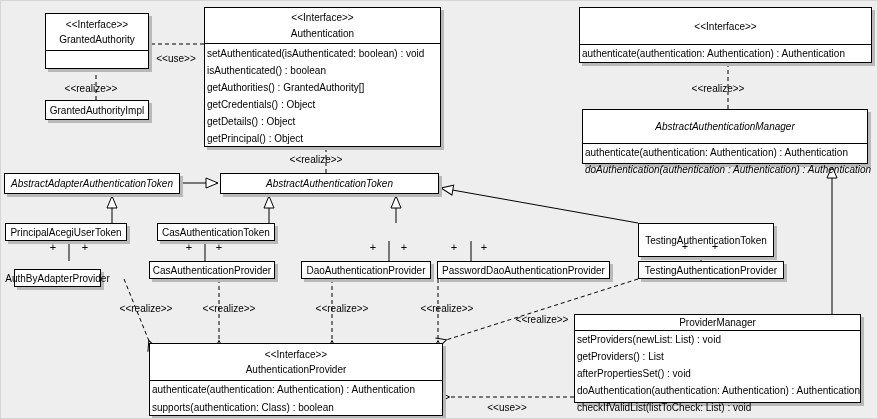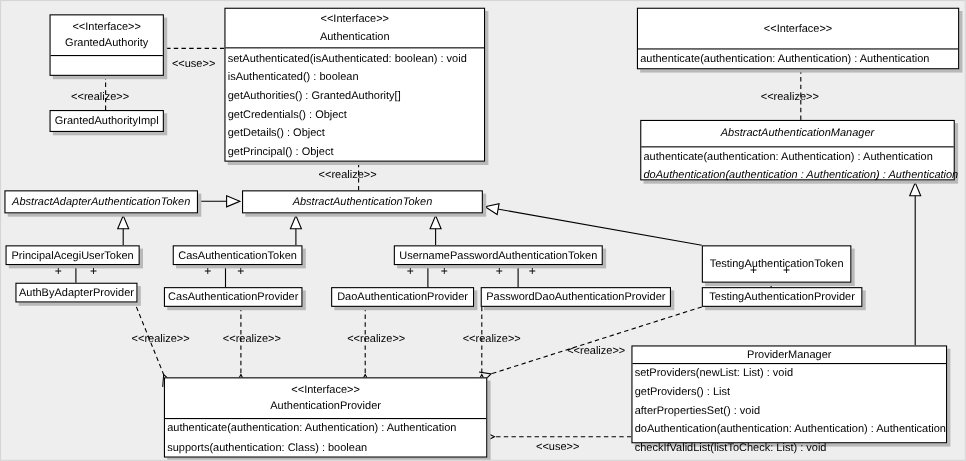--- a/index.html
+++ b/index.html
@@ -84,21 +84,21 @@
   <div class="uml-box" style="left:578px;top:6px;width:293px;height:56px;">
     <div class="hdr" style="height:37px;">
       <div class="stereo">&lt;&lt;Interface&gt;&gt;</div>
     </div>
     <div class="methods" style="--rh:18px;">
       <div class="m">authenticate(authentication: Authentication) : Authentication</div>
     </div>
   </div>
 
   <div class="uml-box" style="left:581px;top:108px;width:286px;height:55px;">
-    <div class="hdr" style="height:24px;align-items:center;">
+    <div class="hdr" style="height:34px;align-items:center;">
       <div class="cname it">AbstractAuthenticationManager</div>
     </div>
     <div class="methods" style="--rh:17px;">
       <div class="m">authenticate(authentication: Authentication) : Authentication</div>
       <div class="m it">doAuthentication(authentication : Authentication) : Authentication</div>
     </div>
   </div>
 
   <div class="uml-box nameonly" style="left:3px;top:172px;width:176px;height:21px;">
     <span class="cname it">AbstractAdapterAuthenticationToken</span>
@@ -107,28 +107,25 @@
   <div class="uml-box nameonly" style="left:4px;top:222px;width:122px;height:18px;">
     <span class="cname">PrincipalAcegiUserToken</span>
   </div>
 
   <div class="uml-box nameonly" style="left:219px;top:172px;width:219px;height:21px;">
     <span class="cname it">AbstractAuthenticationToken</span>
   </div>
   <div class="uml-box nameonly" style="left:156px;top:222px;width:118px;height:18px;">
     <span class="cname">CasAuthenticationToken</span>
   </div>
-  <div class="uml-box nameonly" style="left:357px;top:222px;width:190px;height:18px;">
-    <span class="cname">UsernamePasswordAuthenticationToken</span>
-  </div>
   <div class="uml-box nameonly" style="left:637px;top:222px;width:136px;height:34px;">
     <span class="cname">TestingAuthenticationToken</span>
   </div>
 
-  <div class="uml-box nameonly" style="left:13px;top:256px;width:111px;height:18px;">
+  <div class="uml-box nameonly" style="left:13px;top:268px;width:87px;height:18px;">
     <span class="cname">AuthByAdapterProvider</span>
   </div>
   <div class="uml-box nameonly" style="left:148px;top:260px;width:126px;height:18px;">
     <span class="cname">CasAuthenticationProvider</span>
   </div>
   <div class="uml-box nameonly" style="left:300px;top:260px;width:130px;height:18px;">
     <span class="cname">DaoAuthenticationProvider</span>
   </div>
   <div class="uml-box nameonly" style="left:436px;top:260px;width:173px;height:18px;">
     <span class="cname">PasswordDaoAuthenticationProvider</span>

